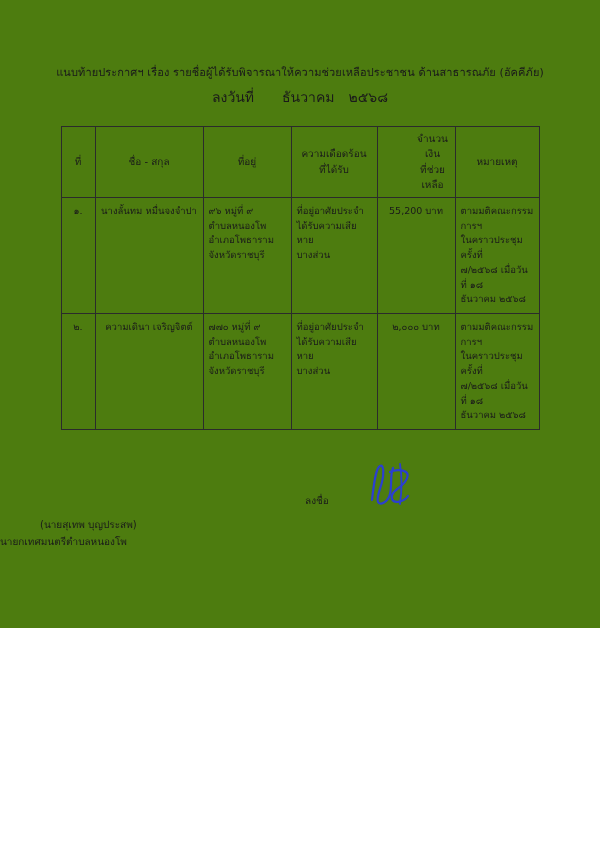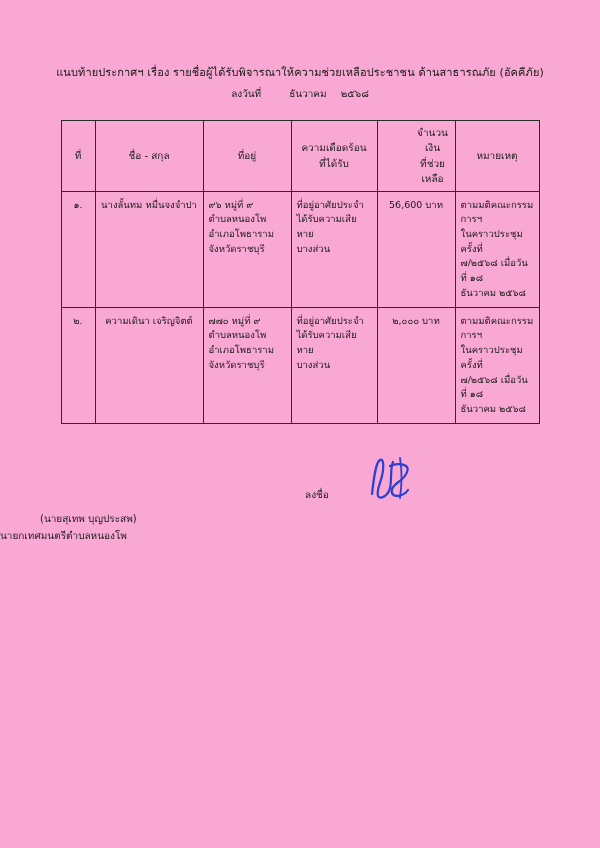--- a/index.html
+++ b/index.html
@@ -10,35 +10,35 @@
     width: 600px;
     height: 848px;
     background: #ffffff;
     font-family: "DejaVu Sans", sans-serif;
     color: #1a1a1a;
     overflow: hidden;
   }
   .page {
     position: relative;
     width: 600px;
-    height: 848px;
+    height: 628px;
     box-sizing: border-box;
-    background: #f9a8d4;
+    background: #4d7c0f;
   }
   .header {
     padding-top: 64px;
     text-align: center;
     line-height: 1.6;
   }
   .header .line1 {
     font-size: 11px;
     letter-spacing: 0.1px;
   }
   .header .line2 {
-    font-size: 10px;
+    font-size: 14px;
     margin-top: 4px;
   }
   .header .line2 .sp {
     display: inline-block;
     width: 28px;
   }
   .header .line2 .sp2 {
     display: inline-block;
     width: 14px;
   }
@@ -146,21 +146,21 @@
       <tr>
         <td class="c-no">๑.</td>
         <td class="c-name">นางลั้นทม  หมื่นจงจำปา</td>
         <td class="c-addr" style="white-space: pre-line;">๙๖ หมู่ที่ ๙
 ตำบลหนองโพ
 อำเภอโพธาราม
 จังหวัดราชบุรี</td>
         <td class="c-prob" style="white-space: pre-line;">ที่อยู่อาศัยประจำ
 ได้รับความเสียหาย
 บางส่วน</td>
-        <td class="c-amt">56,600 บาท</td>
+        <td class="c-amt">55,200 บาท</td>
         <td class="c-note" style="white-space: pre-line;">ตามมติคณะกรรมการฯ
 ในคราวประชุมครั้งที่
 ๗/๒๕๖๘ เมื่อวันที่ ๑๘
 ธันวาคม ๒๕๖๘</td>
       </tr>
       <tr>
         <td class="c-no">๒.</td>
         <td class="c-name">ความเดินา  เจริญจิตต์</td>
         <td class="c-addr" style="white-space: pre-line; margin-top: 24px;">๗๗๐ หมู่ที่ ๙
 ตำบลหนองโพ

